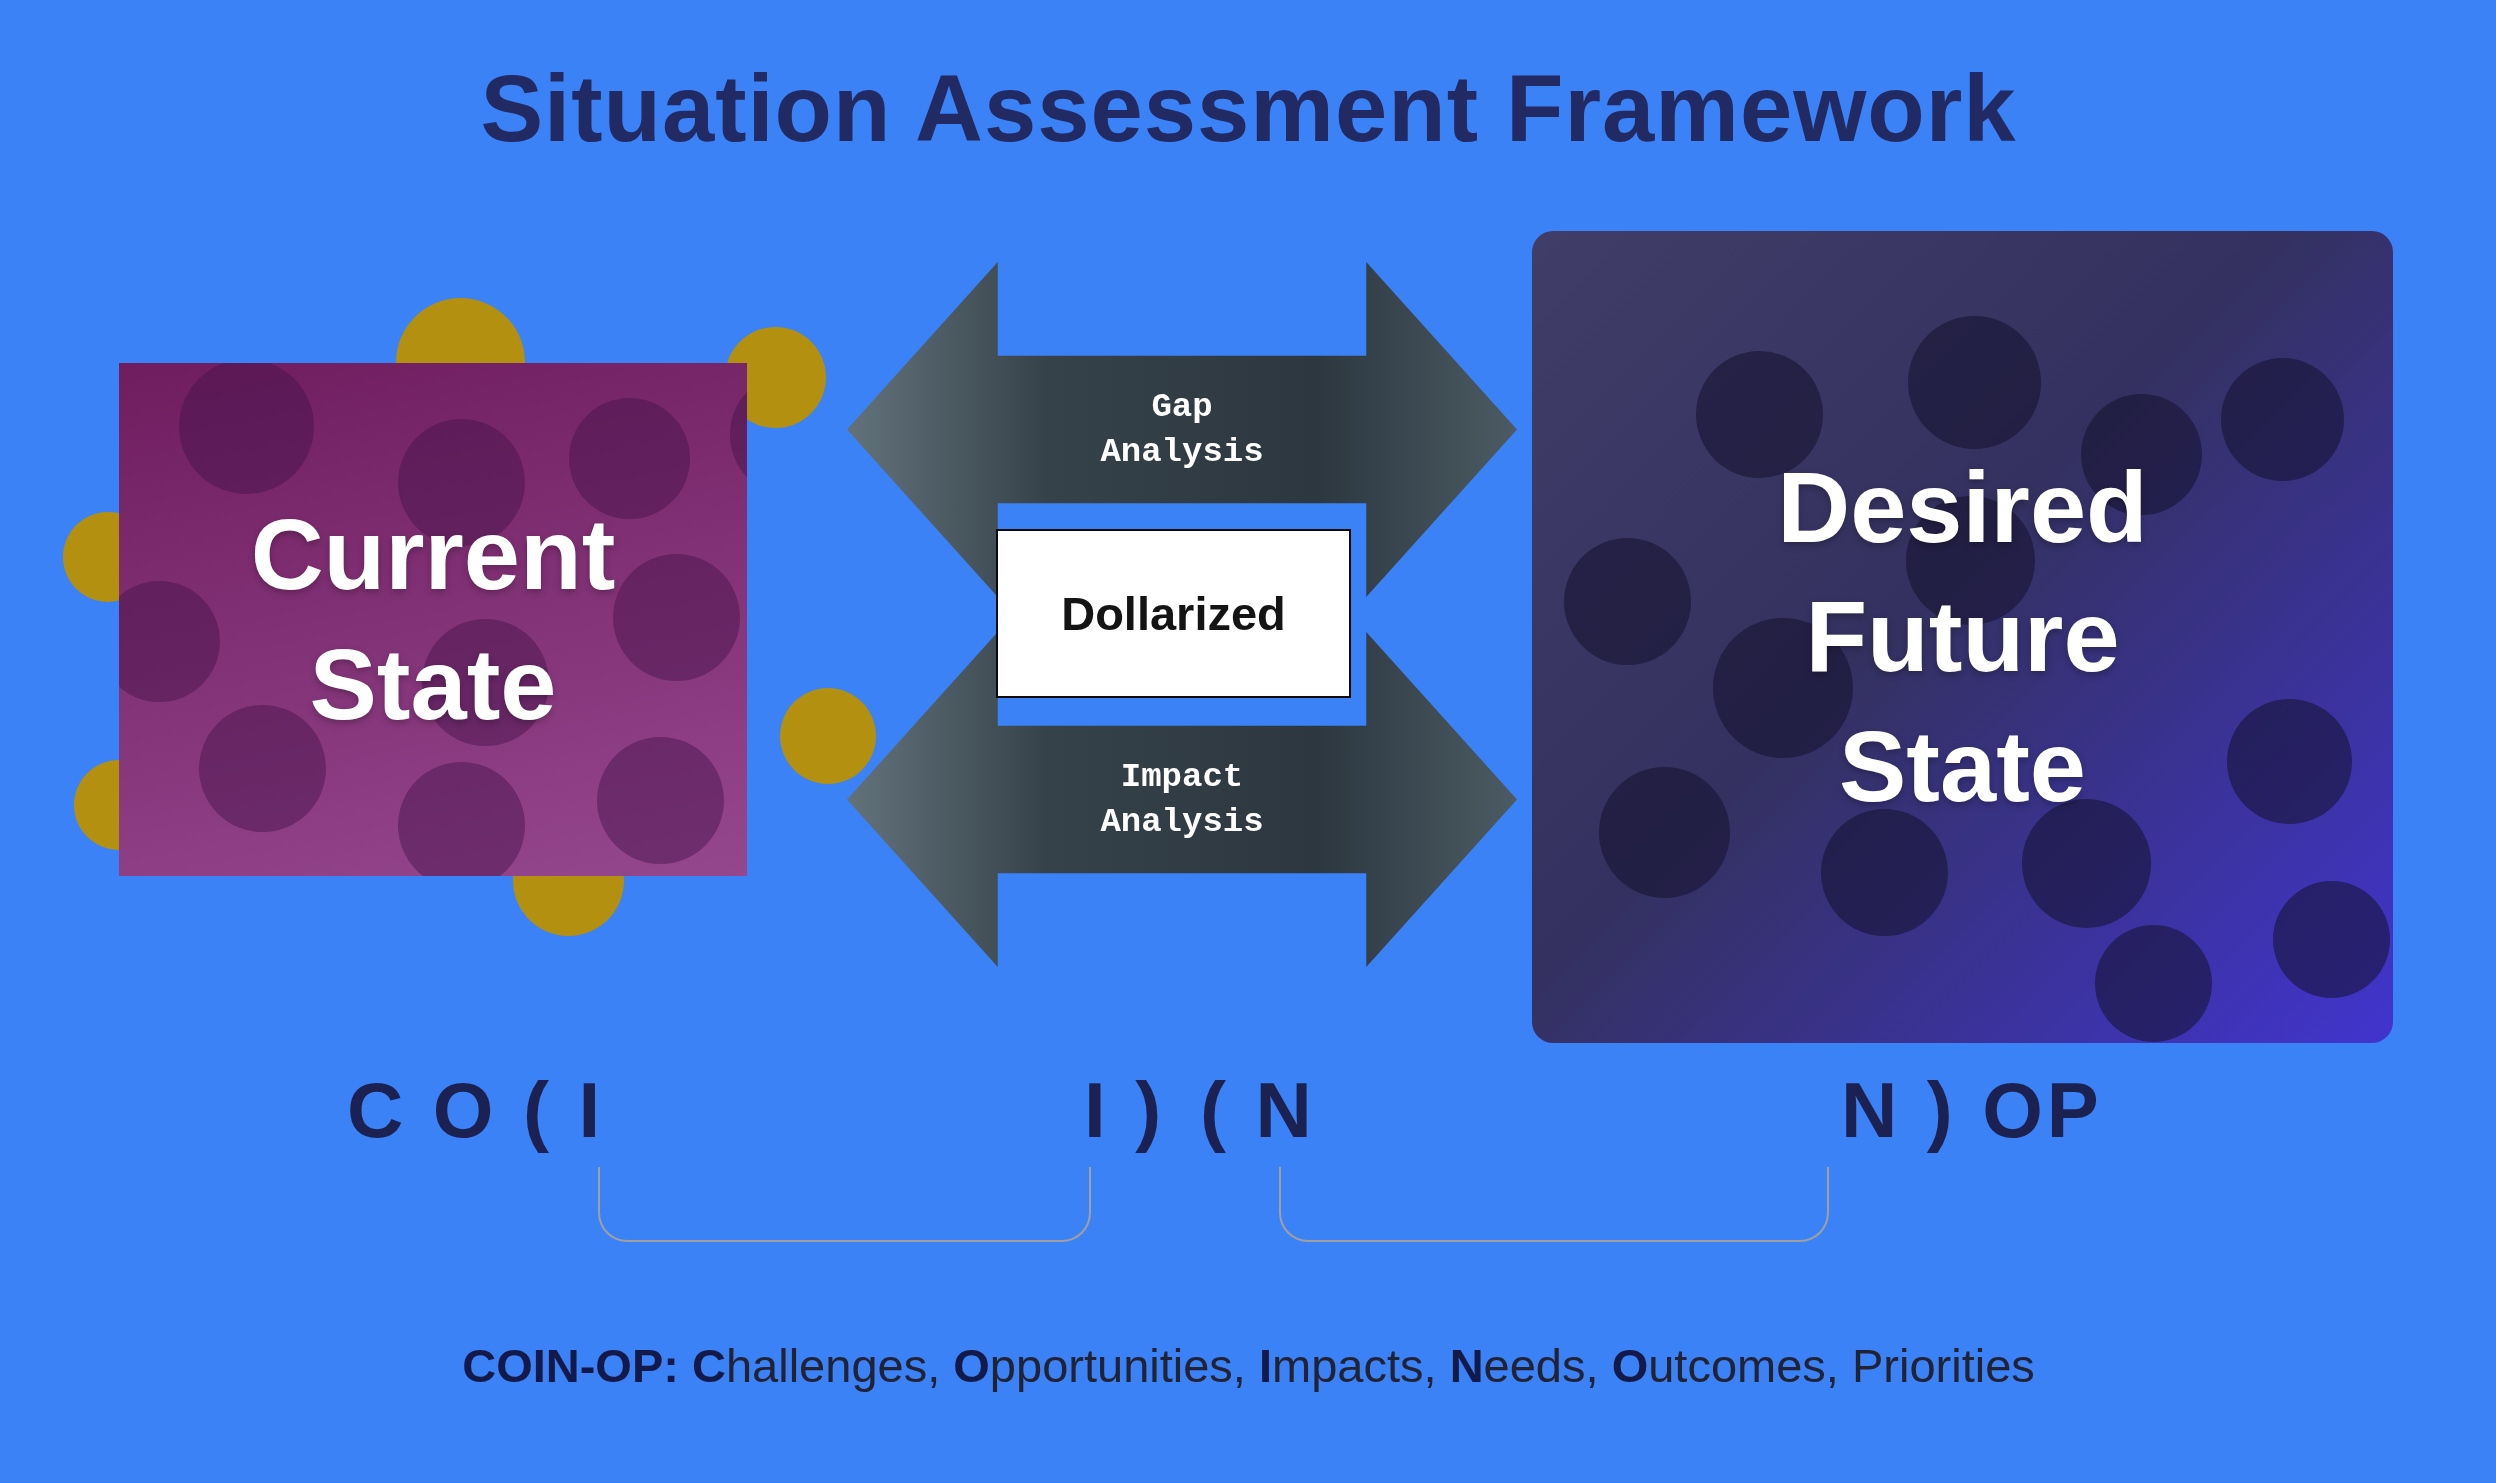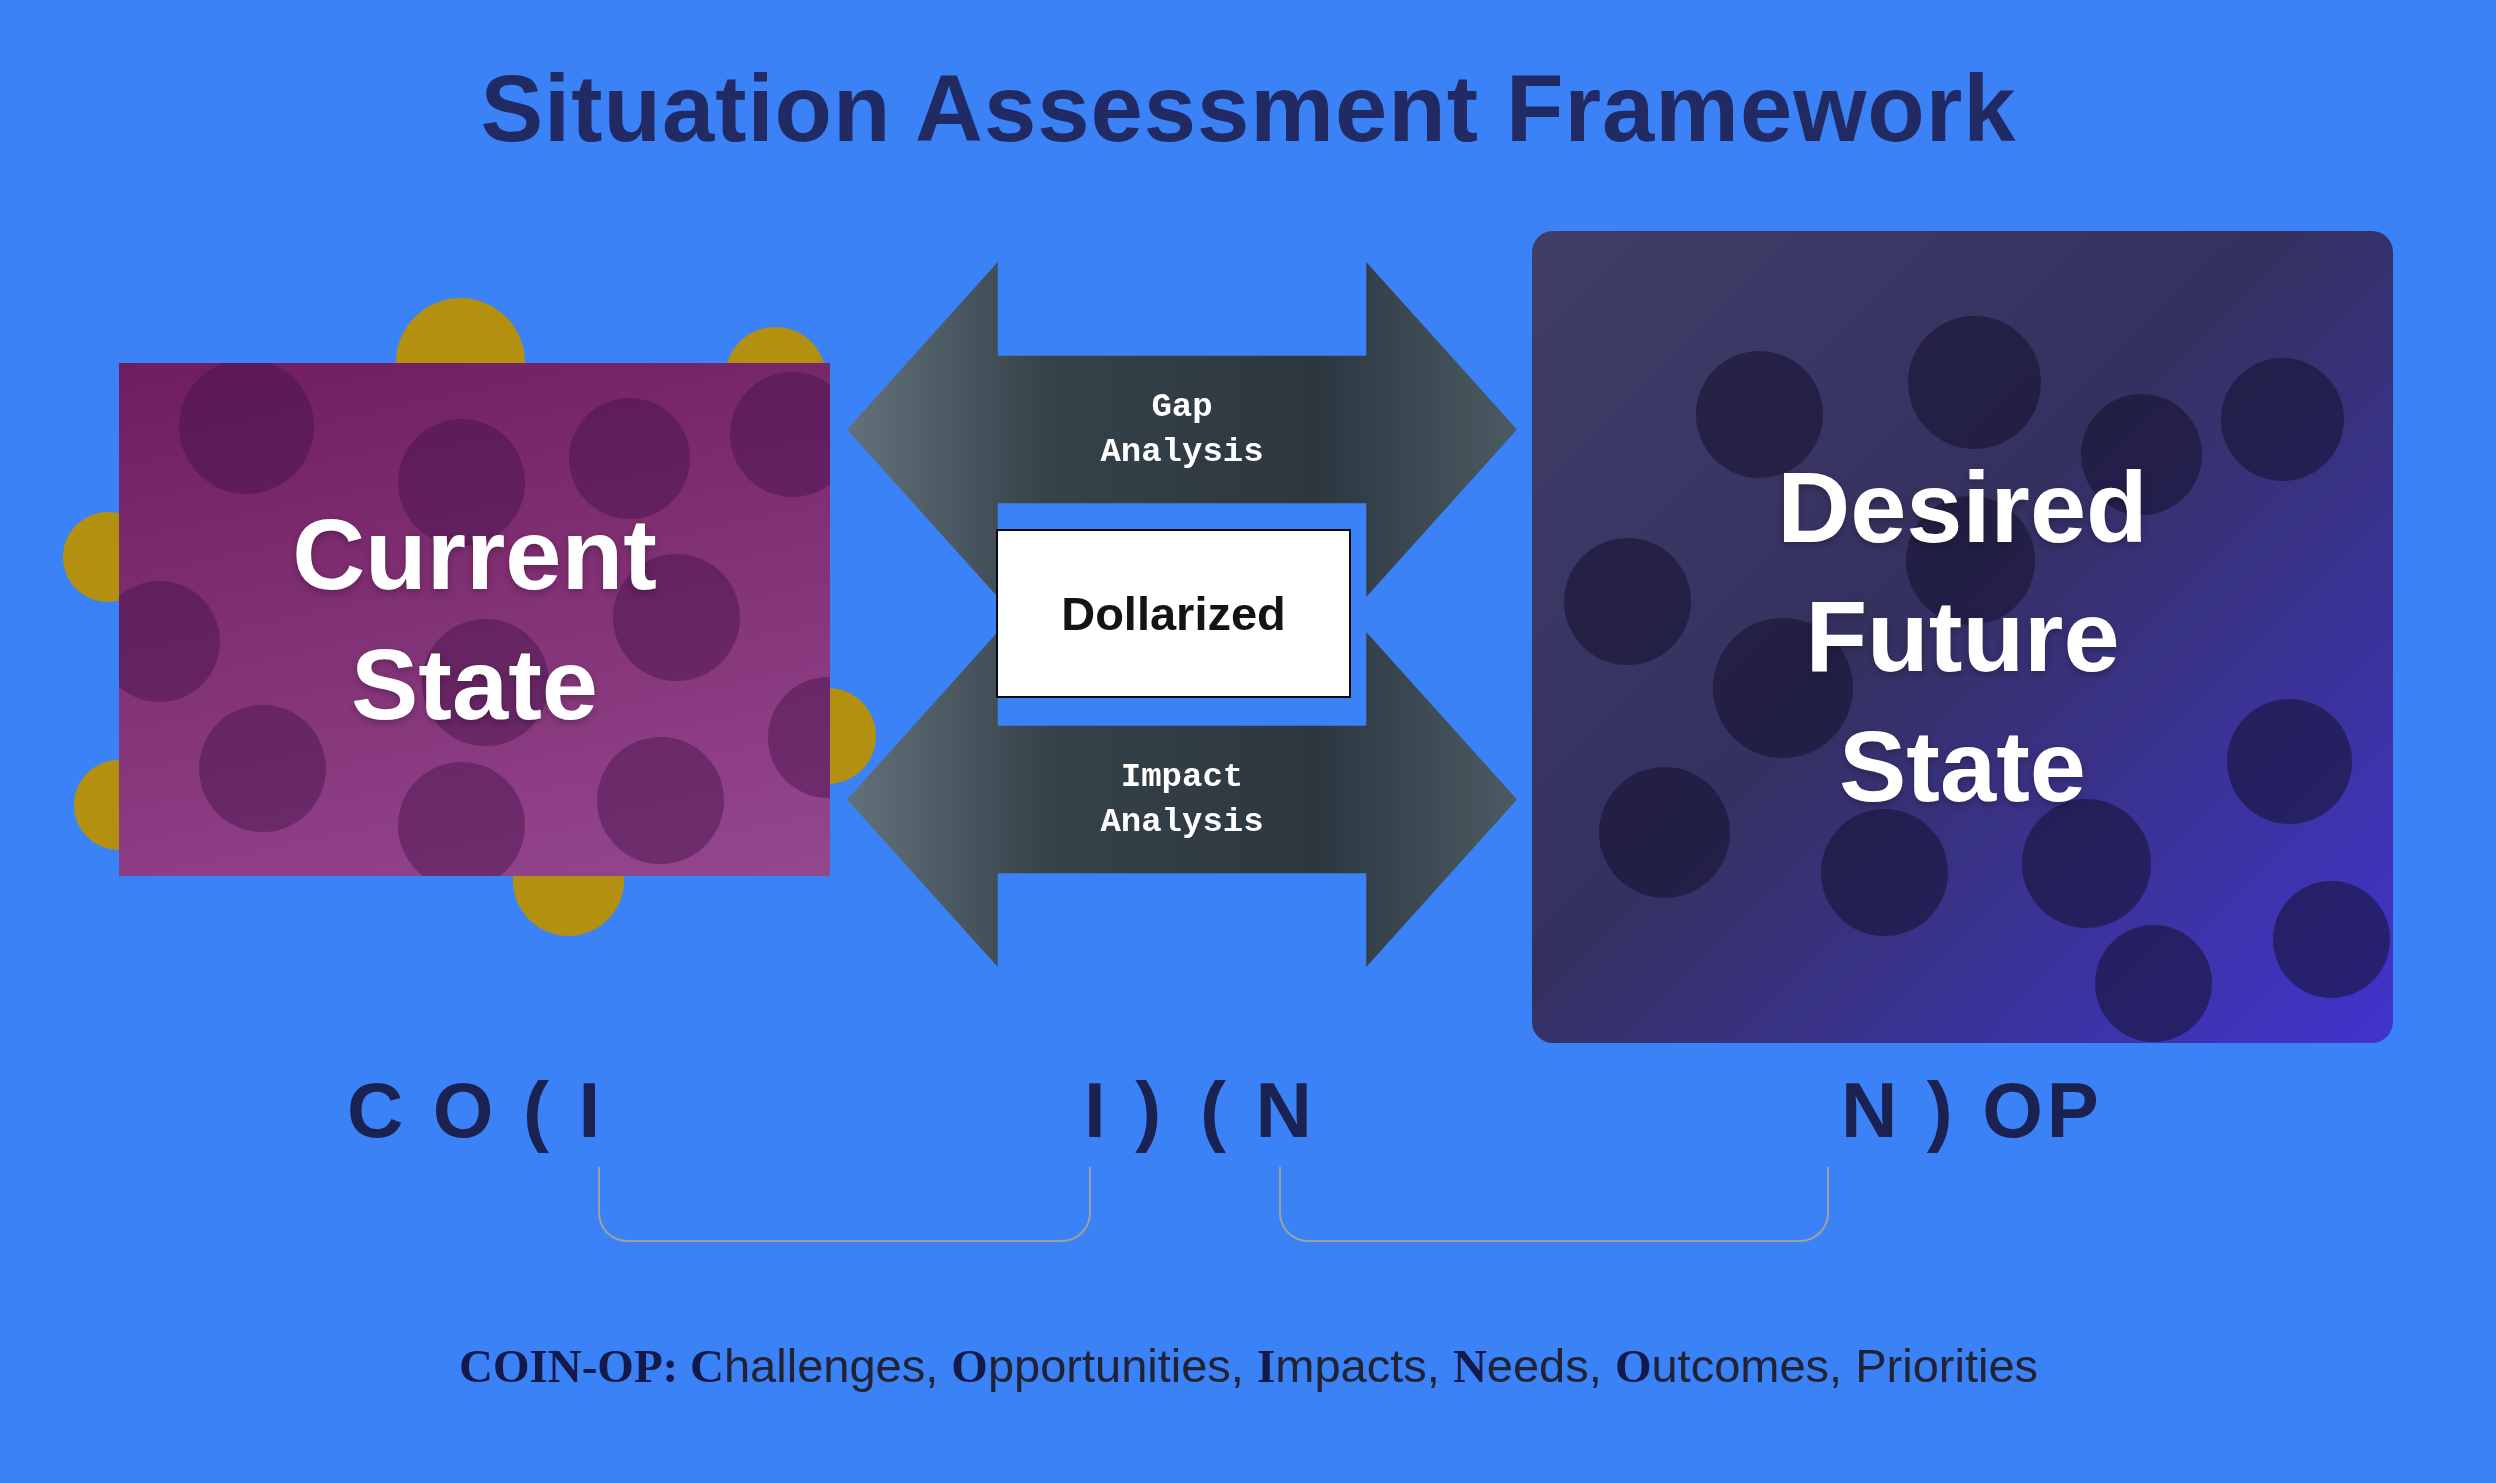--- a/index.html
+++ b/index.html
@@ -17,21 +17,21 @@
     letter-spacing:1px;
     color:var(--title,#222a63);
   }
 
   .dot{ position:absolute; border-radius:50%; }
   .gold{ background:var(--gold-dot,#b3900f); z-index:1; }
   .plum{ background:rgba(66,18,74,.45); }
   .navy{ background:rgba(20,17,46,.55); }
 
   .current-box{
-    position:absolute; left:119px; top:363px; width:711px; height:513px;
+    position:absolute; left:119px; top:363px; width:628px; height:513px;
     background:linear-gradient(168deg, var(--current-gradient-start,#6f1d5f), var(--current-gradient-end,#95478e));
     overflow:hidden; display:flex; align-items:center; justify-content:center;
     z-index:2;
   }
   .desired-box{
     position:absolute; left:1532px; top:231px; width:861px; height:812px;
     border-radius:21px;
     background:linear-gradient(135deg, var(--desired-gradient-start,#403d68) 0%, var(--desired-gradient-mid,#343160) 45%, var(--desired-gradient-end,#4134ce) 100%);
     overflow:hidden; display:flex; align-items:center; justify-content:center;
     z-index:2;
@@ -82,21 +82,21 @@
     border-radius:0 0 29px 29px;
   }
   .bracket-left{ left:598px; width:493px; }
   .bracket-right{ left:1279px; width:550px; }
 
   .legend{
     position:absolute; top:1338px; left:0; width:100%;
     text-align:center; font-size:47px; line-height:1.2;
     color:var(--legend-text,#222235);
   }
-  .legend .seg-bold{ font-weight:800; color:var(--legend-bold,#131a4a);font-family:Liberation Serif, serif; }
+  .legend .seg-bold{ font-weight:800; color:var(--legend-bold,#131a4a); }
   .legend .seg-reg{ font-weight:400; color:var(--legend-text,#222235); }
 </style>
 </head>
 <body>
 
 <div class="canvas">
 
   <h1 class="title">Situation Assessment Framework</h1>
 
   <div class="dot gold" style="left:396px;top:298px;width:129px;height:129px"></div>

